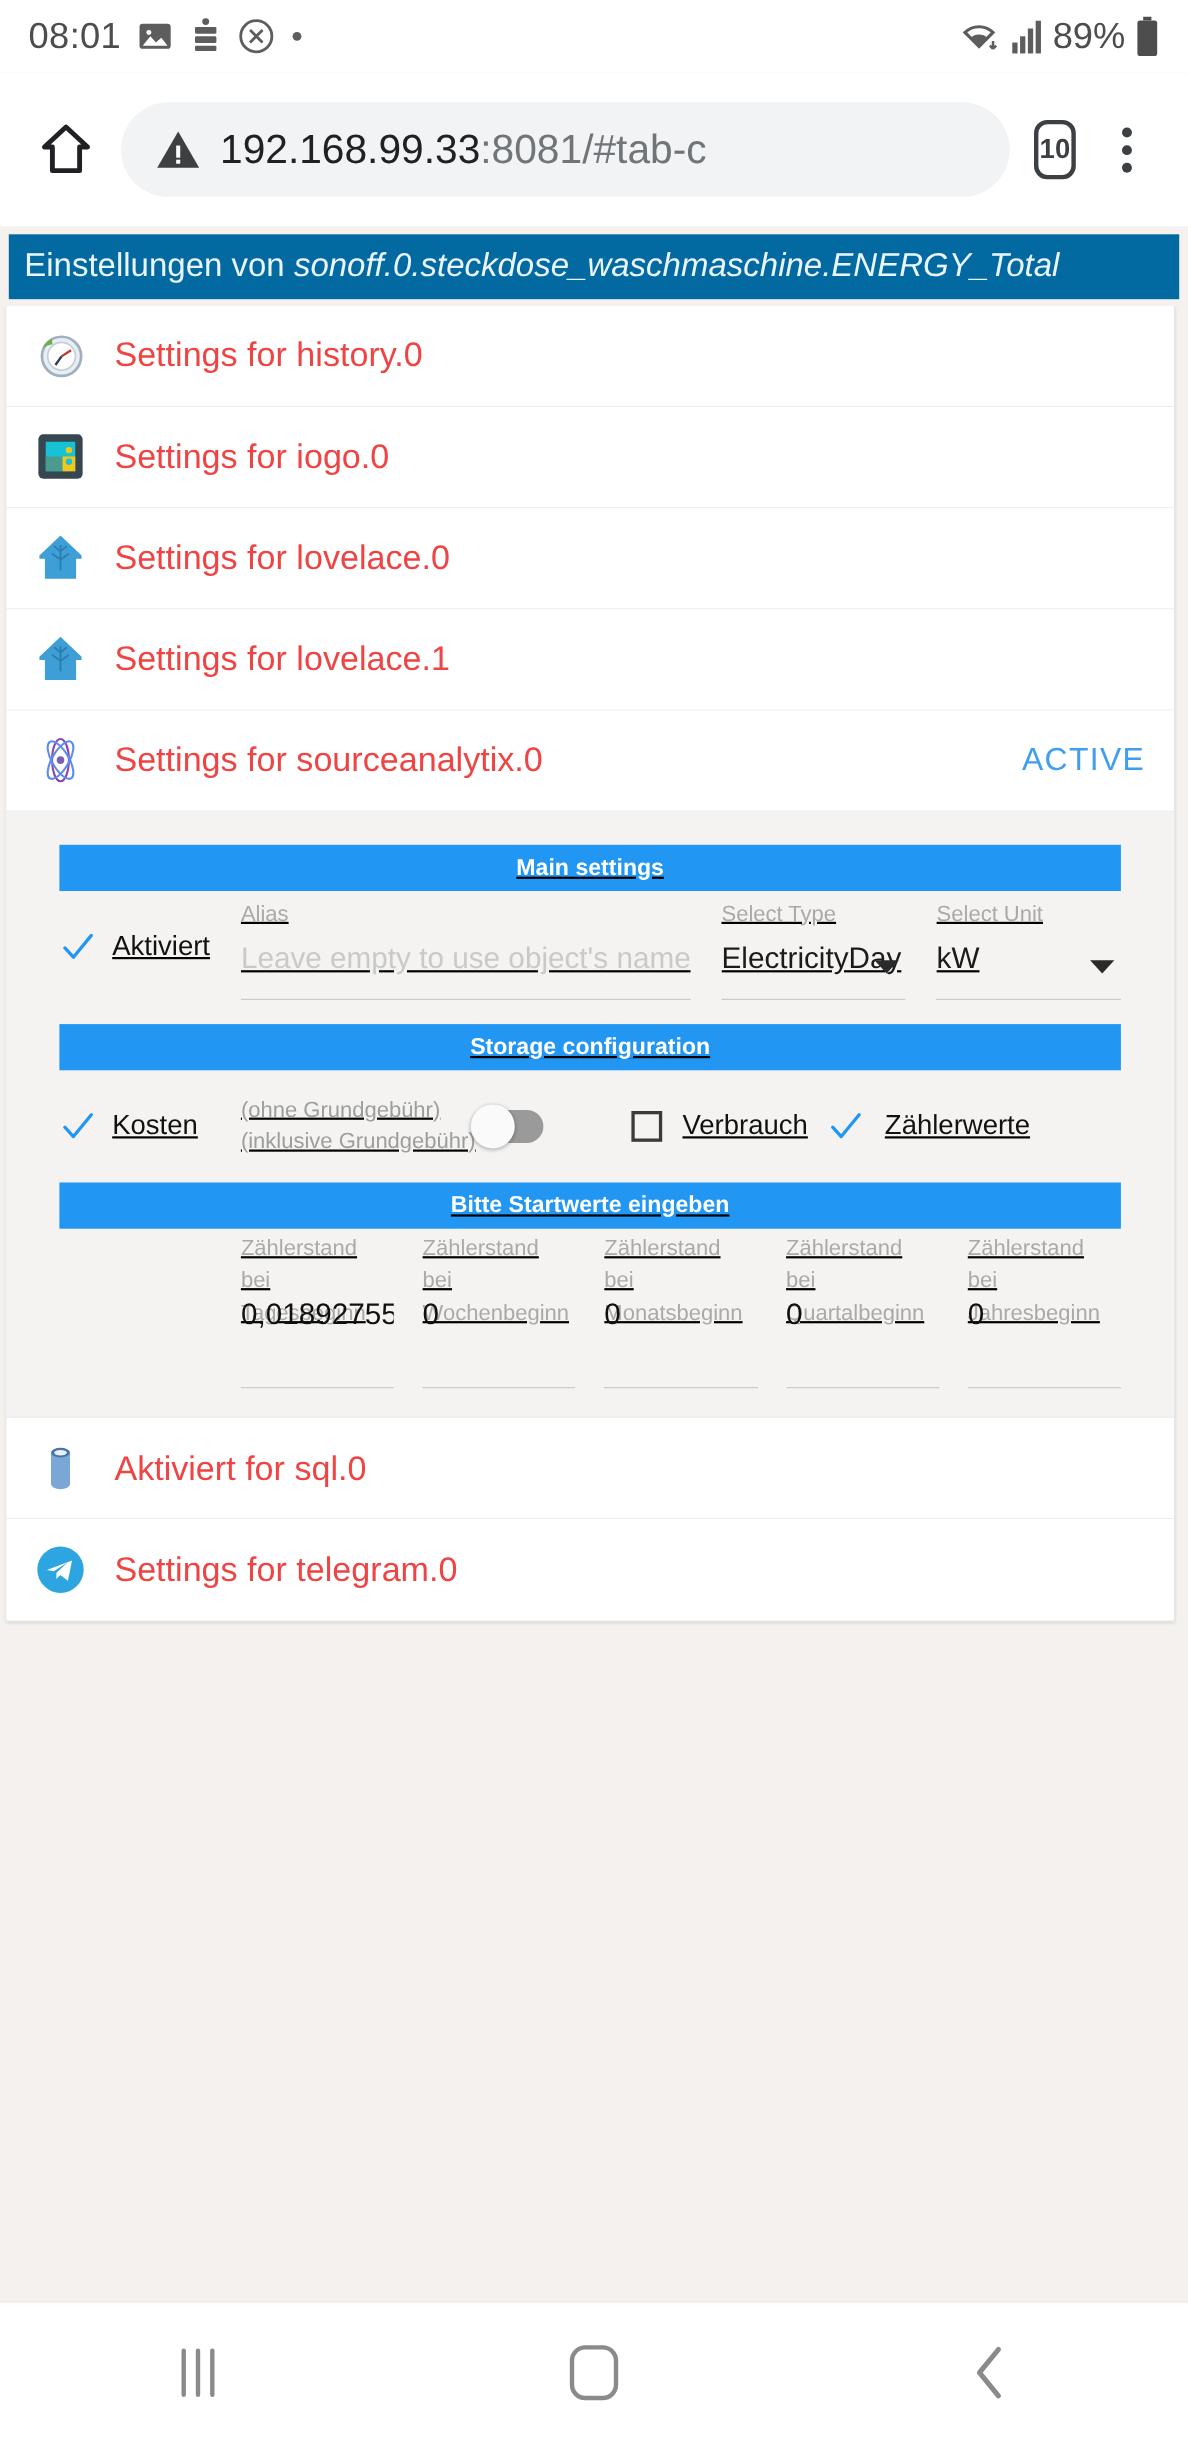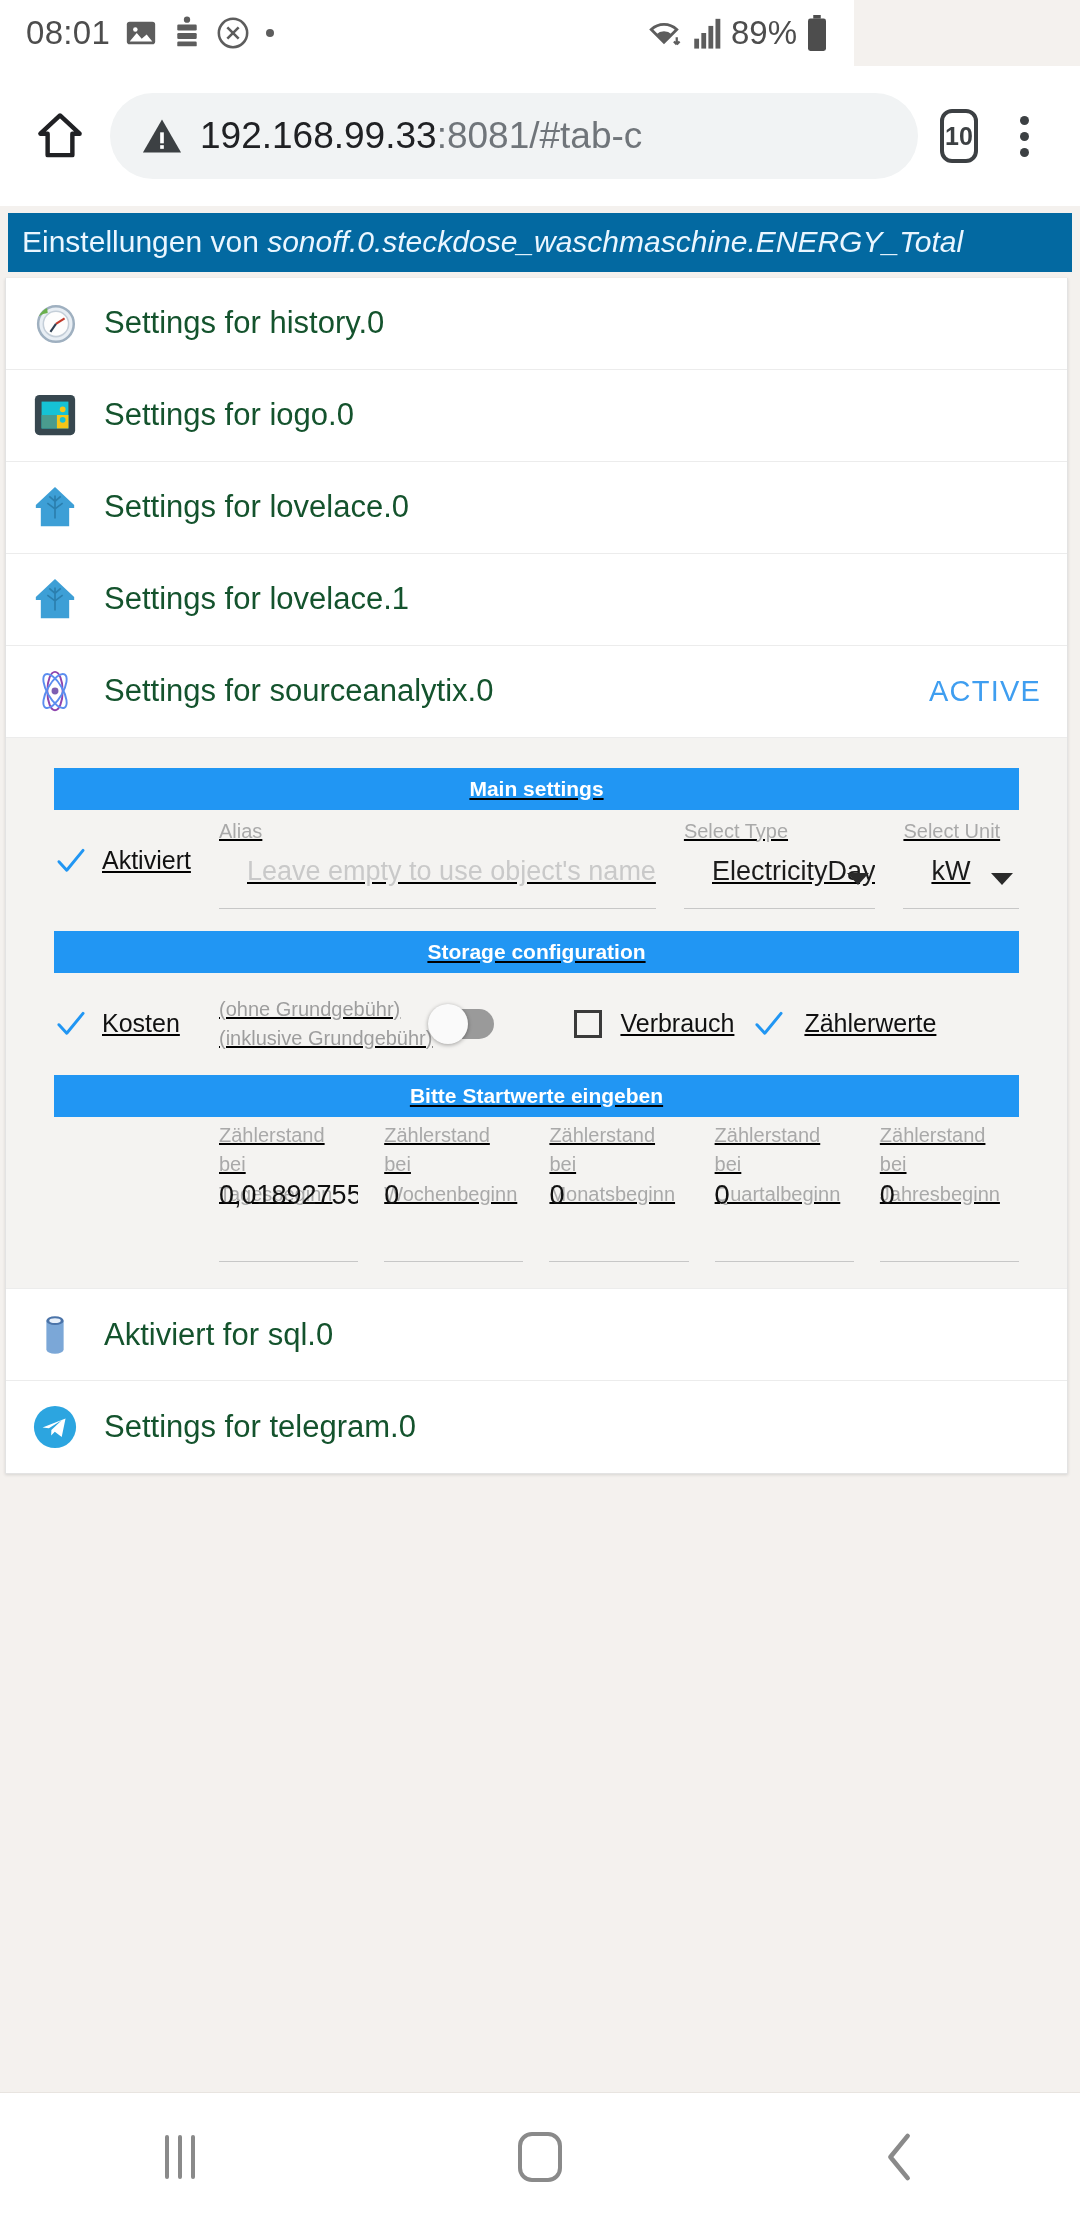--- a/index.html
+++ b/index.html
@@ -6,21 +6,21 @@
   html, body {
     width: 1080px; height: 2220px;
     font-family: "Liberation Sans", sans-serif;
     background: #ffffff;
     overflow: hidden;
   }
   .screen { position: relative; width: 1080px; height: 2220px; background: #f4f1ee; }
 
   
   .statusbar {
-    position: absolute; top: 0; left: 0; width: 854px; height: 66px;
+    position: absolute; top: 0; left: 0; width: 1080px; height: 66px;
     background: #ffffff; display: flex; align-items: center;
     padding: 0 26px; color: #5d5d5d;
   }
   .sb-left { display: flex; align-items: center; gap: 14px; }
   .sb-clock { font-size: 33px; letter-spacing: .3px; color: #4d4d4d; }
   .sb-right { margin-left: auto; display: flex; align-items: center; gap: 9px; }
   .sb-batt-text { font-size: 33px; color: #4d4d4d; }
   .ic { display: inline-block; line-height: 0; }
 
   
@@ -61,21 +61,21 @@
     border: 1px solid #e3e3e3; border-top: none;
     box-shadow: 0 1px 3px rgba(0,0,0,.12);
   }
 
   .row {
     display: flex; align-items: center; height: 92px;
     padding: 0 26px; border-bottom: 1px solid #ececec; background: #ffffff;
   }
   .row:last-child { border-bottom: none; }
   .row-icon { width: 46px; height: 46px; flex: 0 0 46px; margin-right: 26px; }
-  .row-label { font-size: 31px; color: #14532d; }
+  .row-label { font-size: 31px; color: #ef4444; }
   .row-active { margin-left: auto; font-size: 29px; color: #3f9ef0; letter-spacing: 1.2px; }
 
   
   .panel { background: #f4f3f1; padding: 22px 0 26px 0; border-bottom: 1px solid #ececec; text-decoration: underline; }
   .secbar {
     margin: 22px 48px 0 48px; background: #2196f3; color: #ffffff;
     text-align: center; font-size: 21px; font-weight: bold; padding: 9px 0;
   }
   .secbar.first { margin-top: 8px; }
 
@@ -83,21 +83,21 @@
 
   
   .mainrow { display: flex; align-items: flex-start; margin-top: 4px; }
   .chk-cell { display: flex; align-items: center; padding-top: 30px; width: 165px; flex: 0 0 165px; }
   .chk-cell .lbl { font-size: 25px; color: #111; margin-left: 14px; }
   .field { position: relative; flex: 1; margin-right: 28px; padding-top: 4px; }
   .field:last-child { margin-right: 0; }
   .field .flabel { font-size: 20px; color: #a9a9a9; line-height: 1.3; }
   .field .fvalue {
     font-size: 27px; color: #1b1b1b; margin-top: 12px; height: 38px;
-    white-space: nowrap; overflow: hidden; margin-left: 28px;
+    white-space: nowrap; overflow: hidden;
   }
   .field .fvalue.ph { color: #c9c9c9; }
   .field .underline { border-bottom: 1px solid #c7c7c7; margin-top: 14px; }
   .caret {
     position: absolute; right: 6px; bottom: 24px; width: 0; height: 0;
     border-left: 11px solid transparent; border-right: 11px solid transparent;
     border-top: 12px solid #2a2a2a;
   }
 
   

